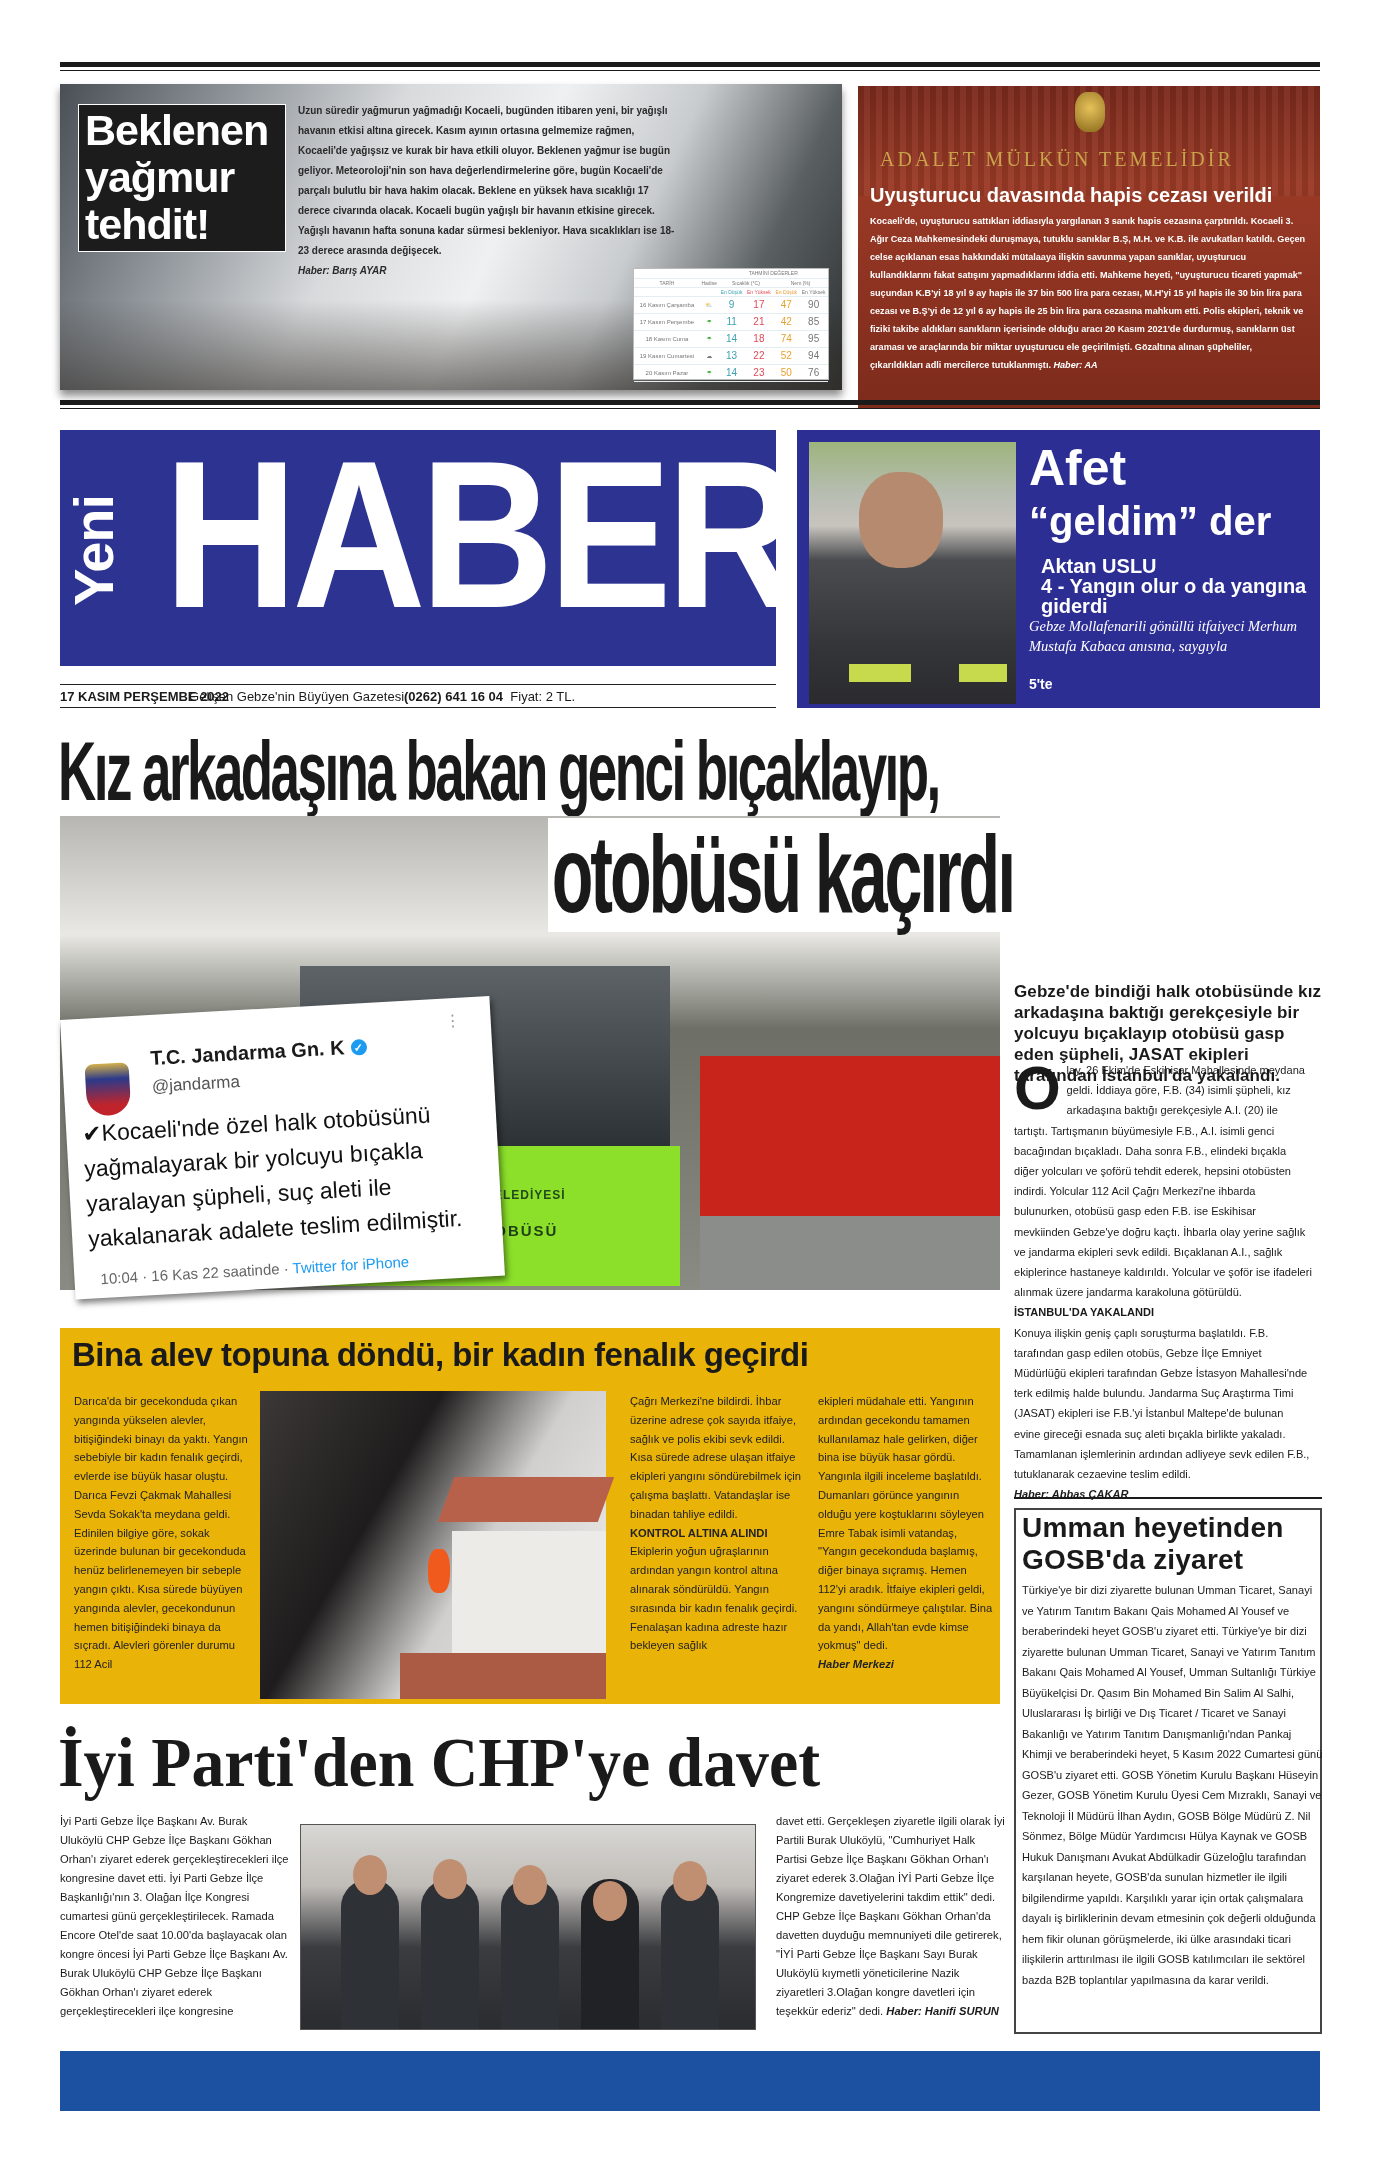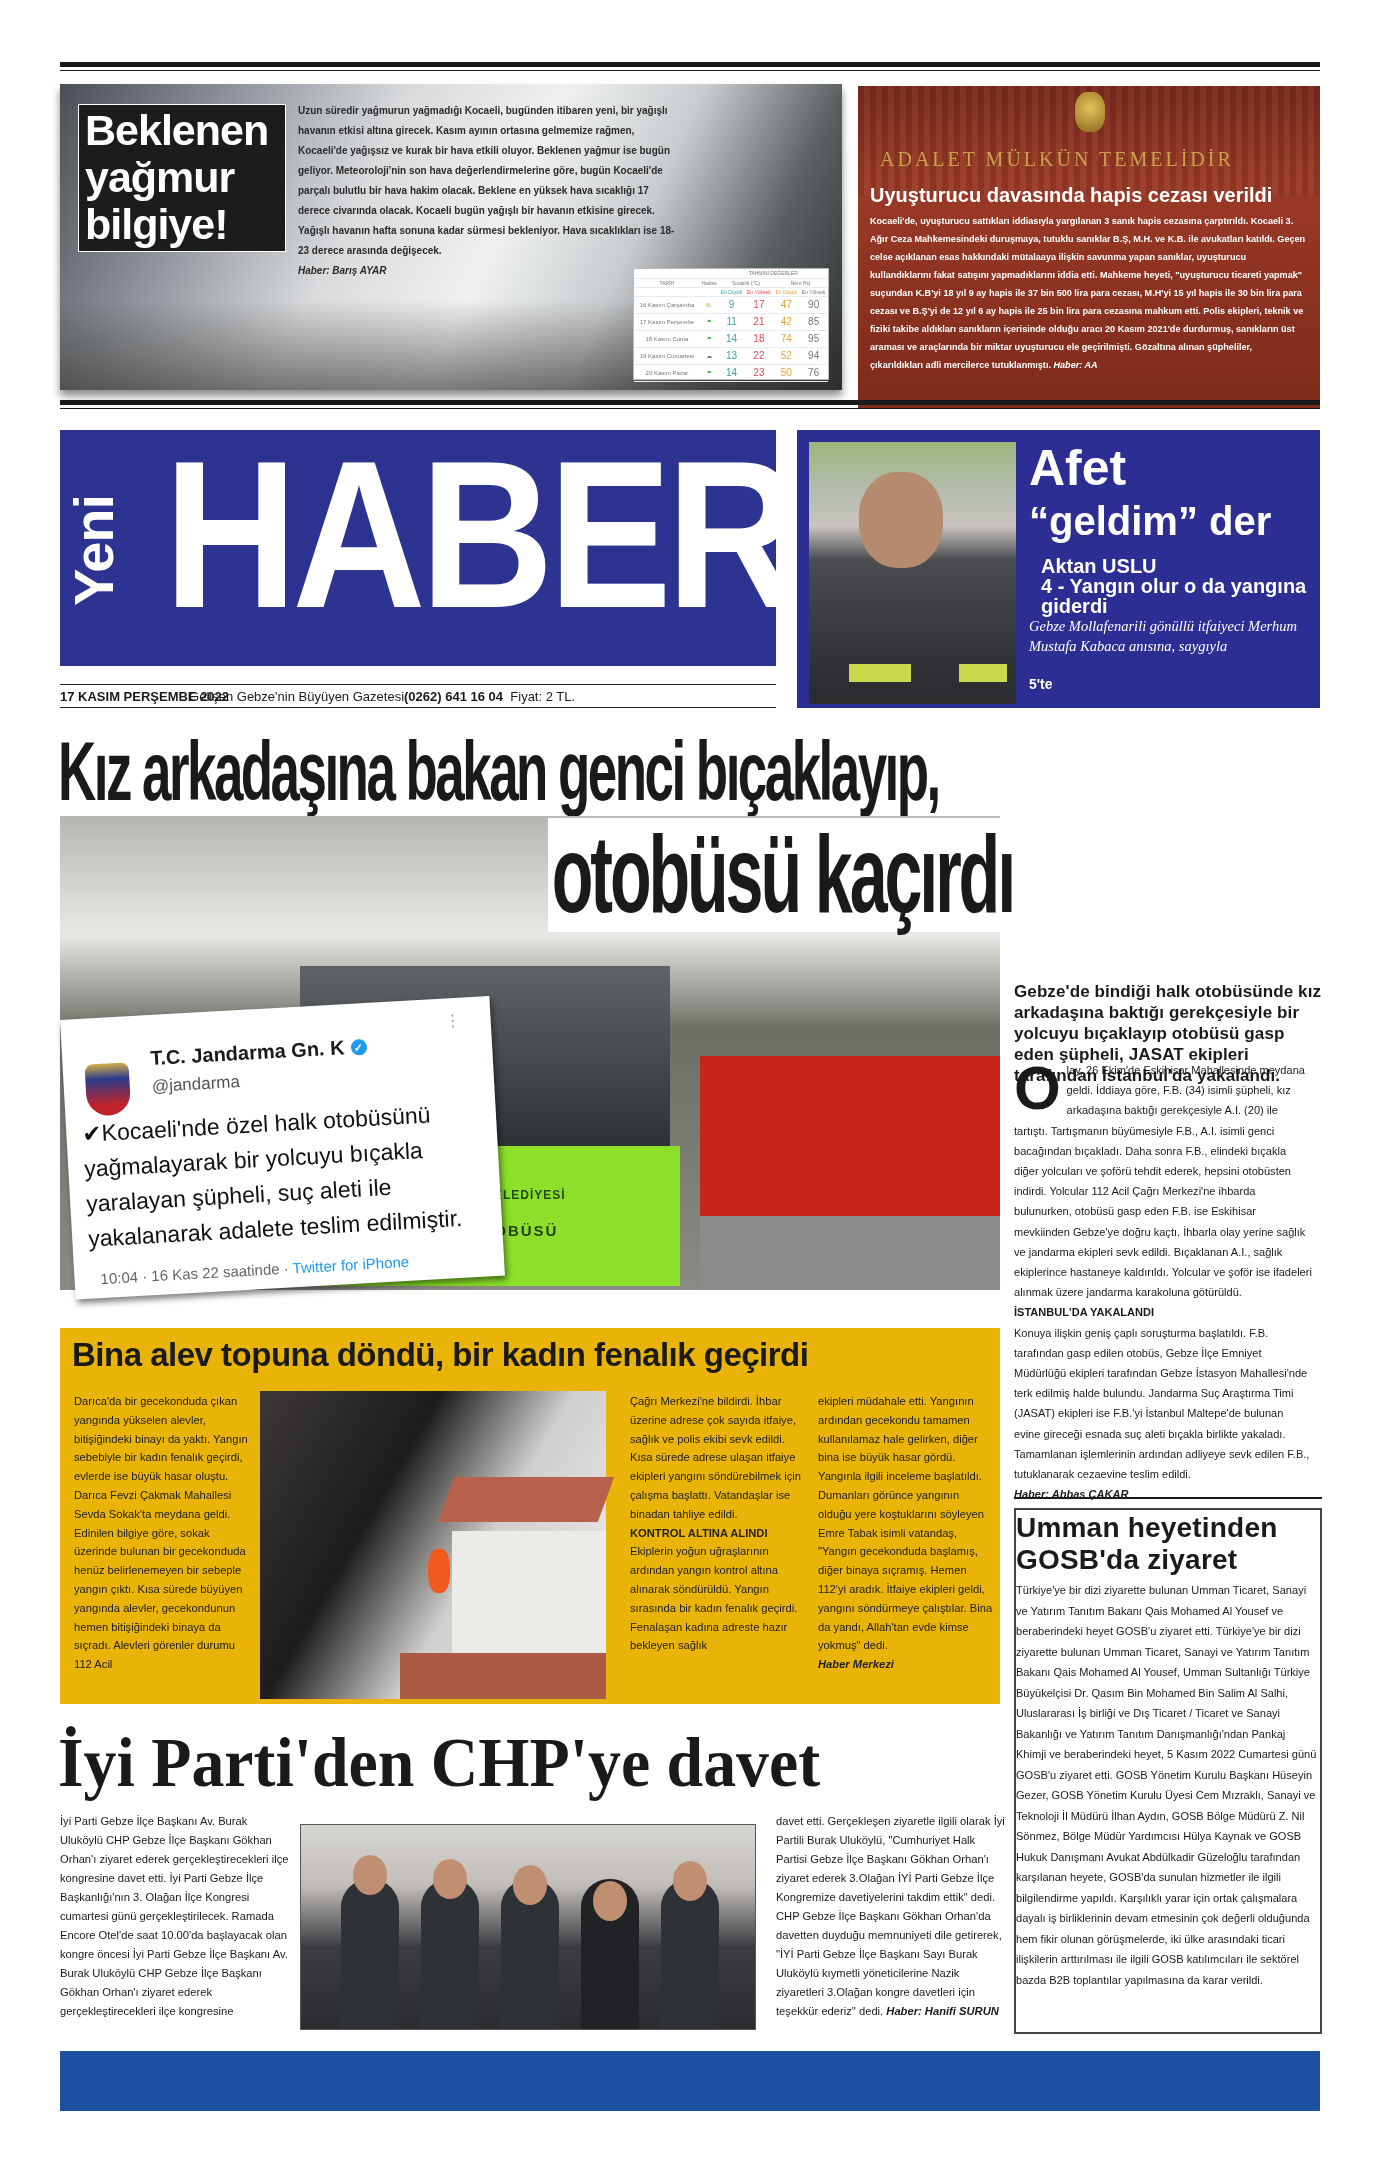--- a/index.html
+++ b/index.html
@@ -81,21 +81,21 @@
   .fire .h{position:absolute;left:12px;top:8px;font-size:33px;font-weight:700;letter-spacing:-.5px;white-space:nowrap}
   .fire .col{position:absolute;top:64px;font-size:11.2px;line-height:18.8px;color:#222}
   .fire .col .sub{font-weight:700}
   .fire .col .by{font-weight:700;font-style:italic}
   .fire .img{position:absolute;left:200px;top:63px;width:346px;height:308px;background:linear-gradient(120deg,#3b3837 0%,#1e1c1c 35%,#d0cfcd 60%,#f3f2ef 100%)}
   .fire .img .roof{position:absolute;right:0;top:86px;width:160px;height:45px;background:#b7614a;transform:skewX(-20deg)}
   .fire .img .flame{position:absolute;left:168px;top:158px;width:22px;height:44px;background:#f05a1c;border-radius:40%}
   .fire .img .roof2{position:absolute;left:140px;top:262px;width:206px;height:46px;background:#ab5b43}
   .fire .img .wall{position:absolute;left:192px;top:140px;width:154px;height:130px;background:#ecebe7}
   
-  .umman{left:1014px;top:1508px;width:308px;height:526px;border:2px solid #444;padding:2px 0}
+  .umman{left:1014px;top:1508px;width:308px;height:526px;border:2px solid #444;padding:2px 6px}
   .umman .h{font-size:28px;font-weight:700;line-height:32px;letter-spacing:.2px}
   .umman .b{font-size:11.4px;line-height:20.5px;margin-top:4px;transform:scaleX(.97);transform-origin:left top;width:310px}
   
   .iyi{left:58px;top:1720px;font-family:"Liberation Serif",serif;font-size:70px;font-weight:700;line-height:86px;white-space:nowrap;transform:scaleX(.94);transform-origin:left top}
   .iyi-c1{left:60px;top:1812px;width:230px;font-size:11.2px;line-height:19px}
   .iyi-photo{left:300px;top:1824px;width:456px;height:206px;background:linear-gradient(180deg,#d8d7d3 0%,#c0bcb8 30%,#3a3c40 60%,#2a2c30 100%);border:1px solid #555}
   .iyi-photo .p{position:absolute;bottom:0;width:58px;height:150px;border-radius:28px 28px 0 0;background:#2e3136}
   .iyi-photo .hd{position:absolute;width:34px;height:40px;border-radius:50%;background:#c08f72}
   .iyi-c2{left:776px;top:1812px;width:232px;font-size:11.2px;line-height:19px}
   .iyi-c2 .by{font-weight:700;font-style:italic}
@@ -104,21 +104,21 @@
 </head>
 <body>
 
 <div class="rule" style="left:60px;top:62px;width:1260px;height:5px"></div>
 <div class="rule" style="left:60px;top:70px;width:1260px;height:1px"></div>
 
 <div class="abs rain"></div>
 <div class="abs rain-title">
   <div>Beklenen</div>
   <div>yağmur</div>
-  <div>bilgiye!</div>
+  <div>tehdit!</div>
 </div>
 <div class="abs rain-text">
   <span>Uzun süredir yağmurun yağmadığı Kocaeli, bugünden itibaren yeni, bir yağışlı havanın etkisi altına girecek. Kasım ayının ortasına gelmemize rağmen, Kocaeli'de yağışsız ve kurak bir hava etkili oluyor. Beklenen yağmur ise bugün geliyor. Meteoroloji'nin son hava değerlendirmelerine göre, bugün Kocaeli'de parçalı bulutlu bir hava hakim olacak. Beklene en yüksek hava sıcaklığı 17 derece civarında olacak. Kocaeli bugün yağışlı bir havanın etkisine girecek. Yağışlı havanın hafta sonuna kadar sürmesi bekleniyor. Hava sıcaklıkları ise 18-23 derece arasında değişecek.</span><br>
   <span class="by">Haber: Barış AYAR</span>
 </div>
 <div class="abs wx">
   <table>
     <tbody>
         <tr>
           <th colspan="2"></th>

